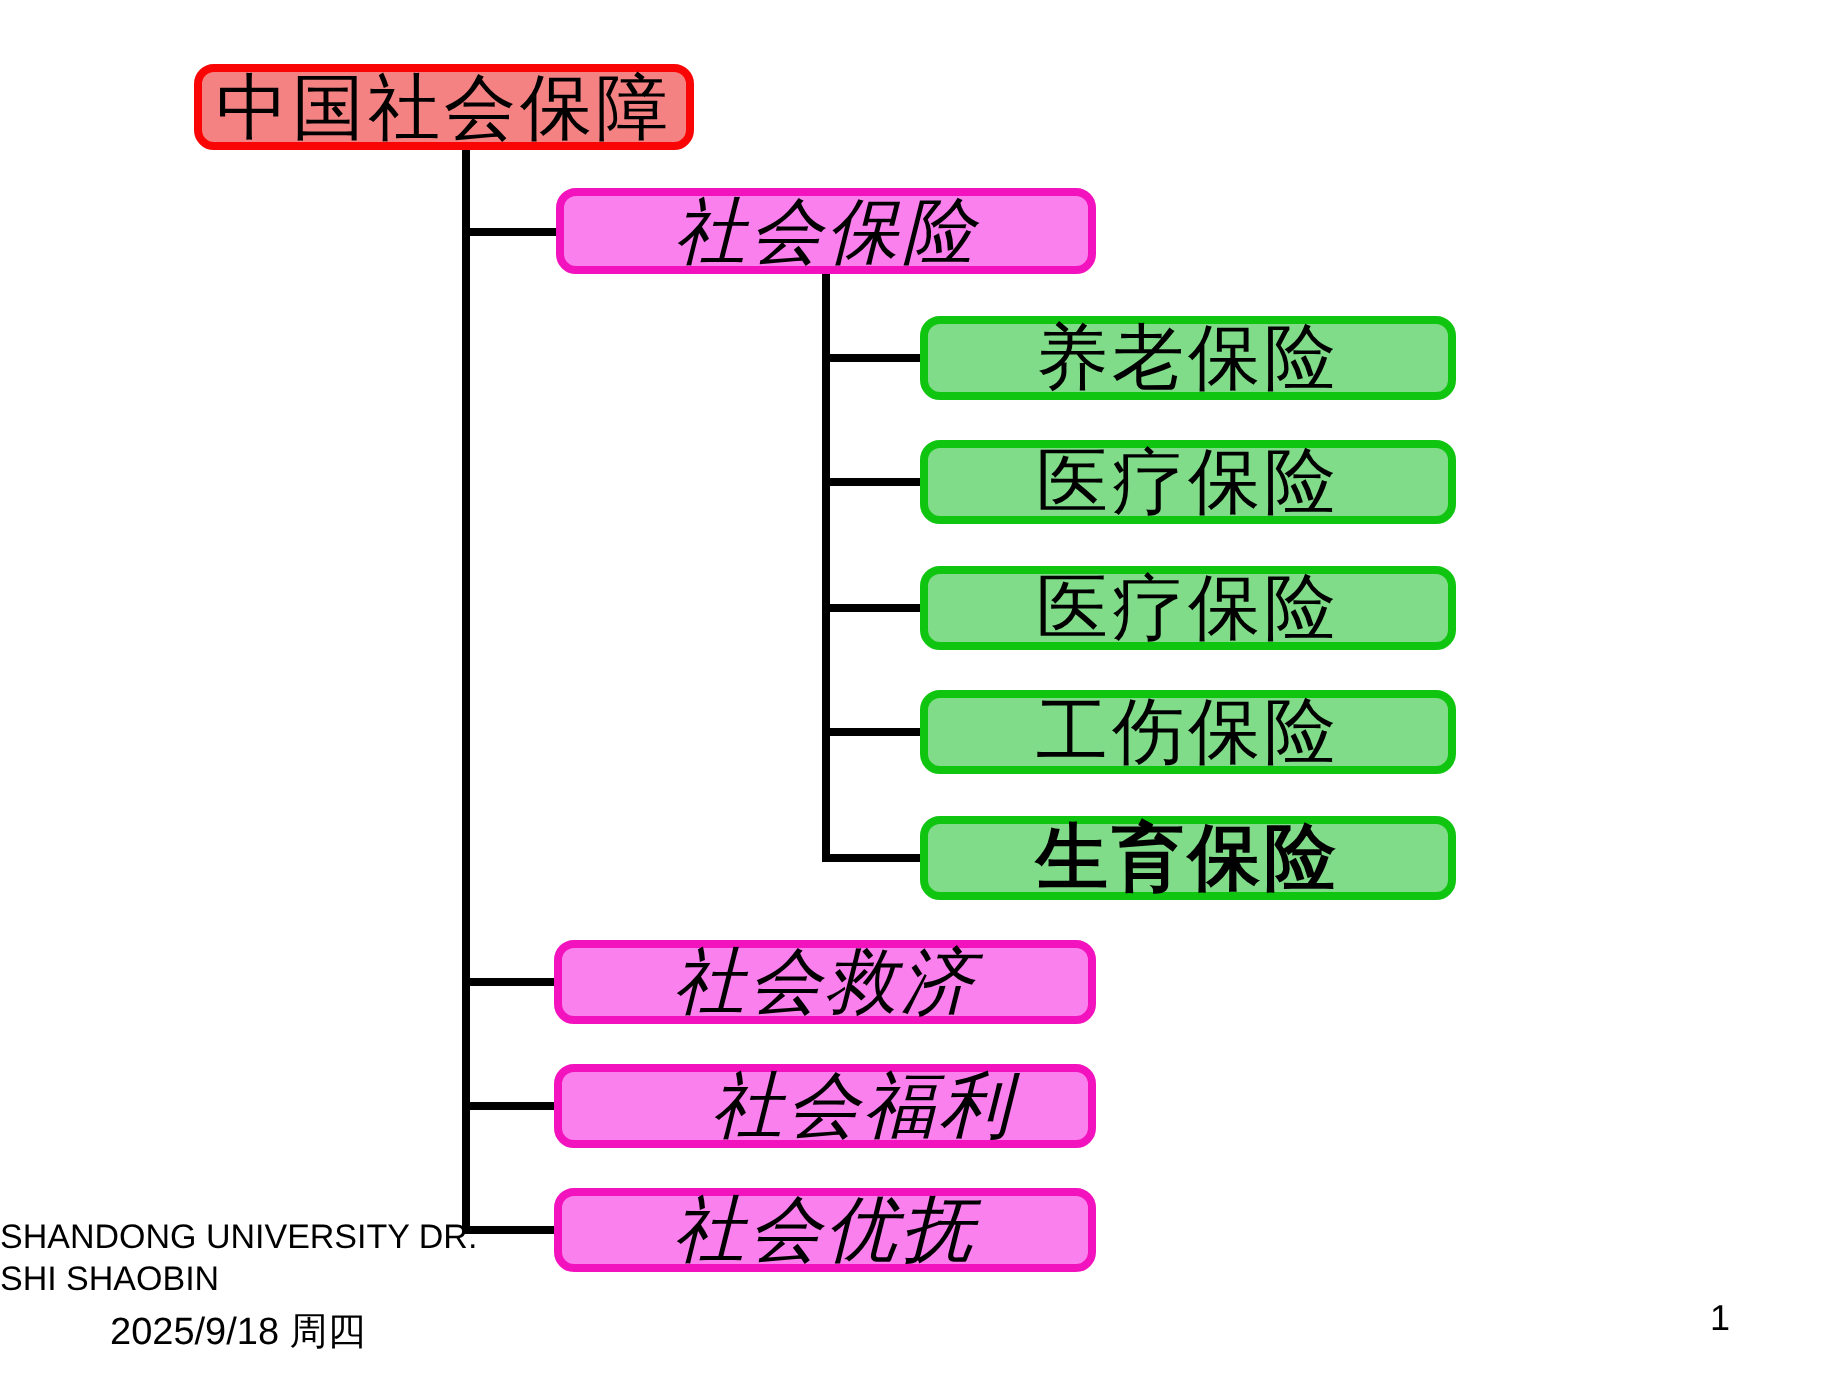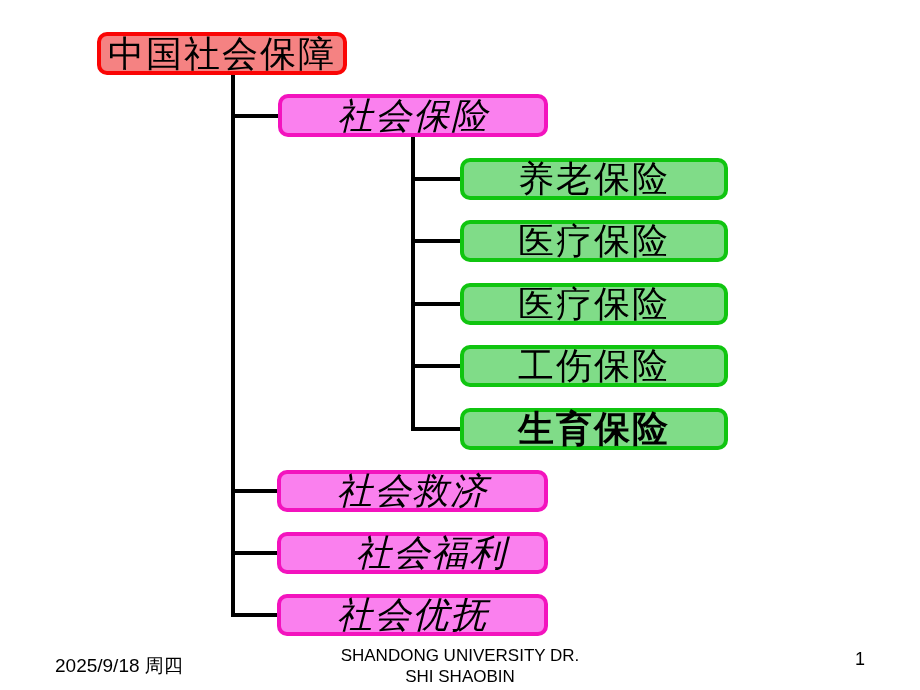--- a/index.html
+++ b/index.html
@@ -39,23 +39,23 @@
   }
   .footer-date {
     position: absolute;
     left: 55px;
     top: 653px;
     font-size: 19px;
   }
   .footer-center {
     position: absolute;
     left: 0;
-    top: 645px;
+    top: 608px;
     width: 920px;
-    text-align: center;
+    text-align: left;
     font-size: 17px;
     line-height: 21px;
   }
   .footer-page {
     position: absolute;
     left: 840px;
     top: 649px;
     width: 40px;
     text-align: center;
     font-size: 18px;

